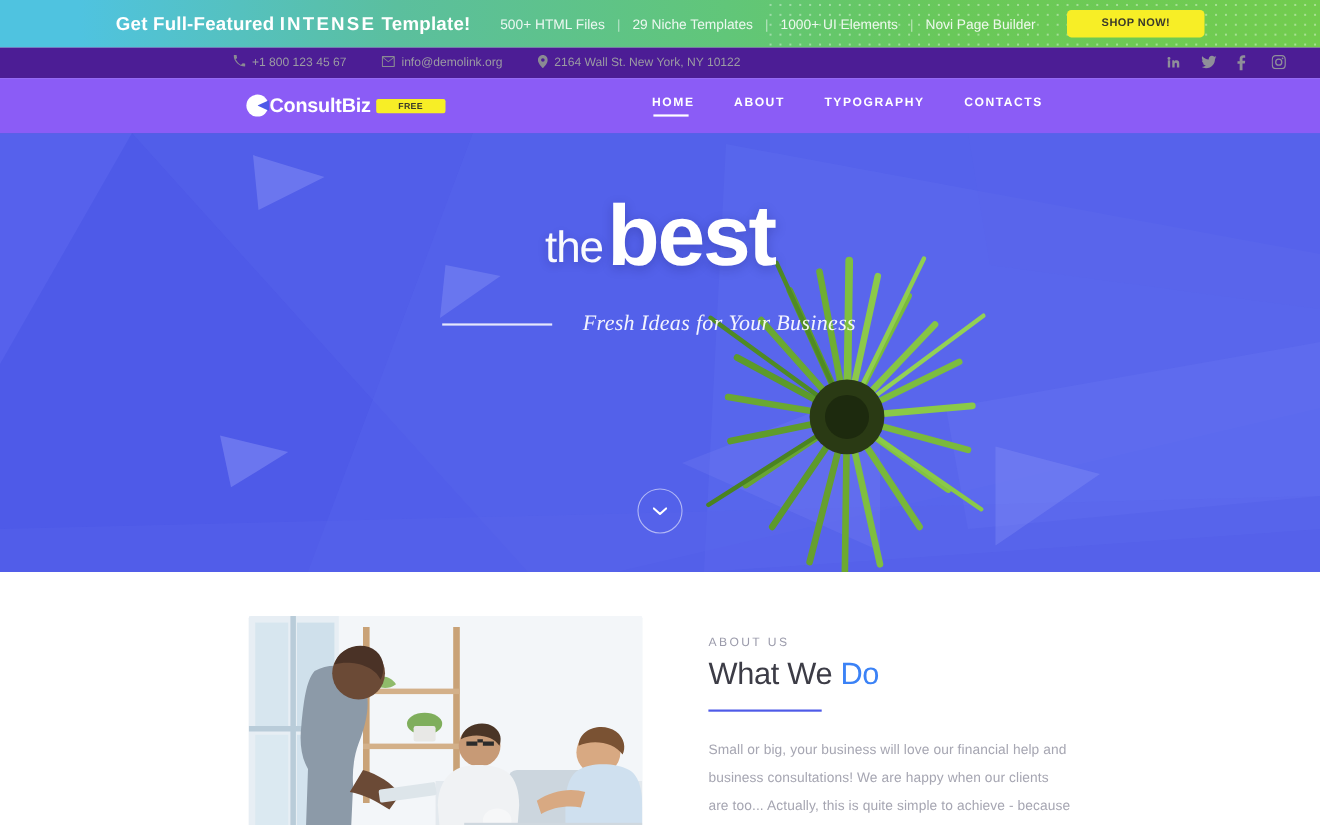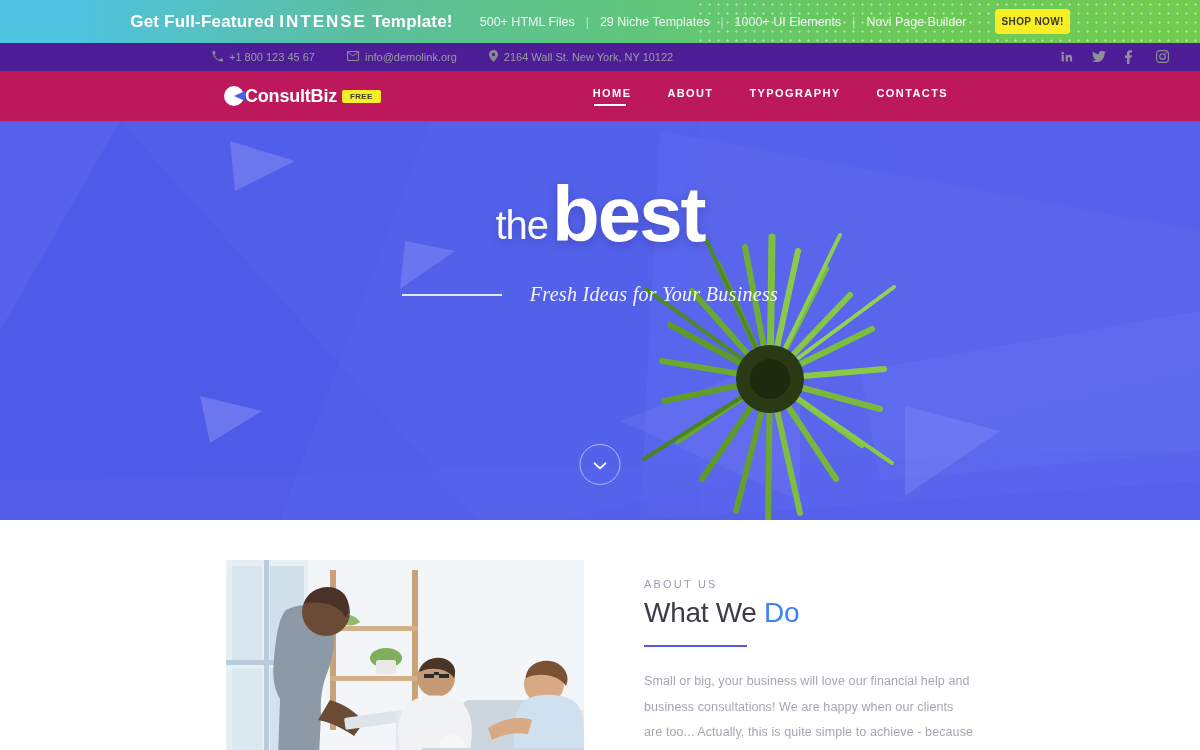--- a/index.html
+++ b/index.html
@@ -30,21 +30,21 @@
   }
   .promo-title .sp{ letter-spacing:2px; font-weight:bold; }
   .promo-feat{
     color:rgba(255,255,255,.88); font-size:12.5px; white-space:nowrap;
     padding:0 11px;
   }
   .promo-sep{ color:rgba(255,255,255,.55); font-size:12px; }
   .promo-btn{
     margin-left:18px; background:#f7ee26; color:#3a3a2a;
     font-size:10px; font-weight:bold; letter-spacing:.4px;
-    padding:7px 6px; border-radius:4px; border:none; cursor:pointer;
+    padding:7px 31px; border-radius:4px; border:none; cursor:pointer;
     white-space:nowrap;
   }
 
   
   .topbar{
     height:28px; background:#4c1d95; display:flex; align-items:center;
     padding:0 200px 0 212px; justify-content:space-between;
   }
   .topbar-left{ display:flex; align-items:center; gap:0; }
   .tb-item{
@@ -52,38 +52,38 @@
     color:#9b9ba3; font-size:11px; white-space:nowrap; margin-right:32px;
     text-decoration:none;
   }
   .tb-item svg{ fill:#8a8a93; }
   .topbar-right{ display:flex; align-items:center; gap:18px; margin-right:-170px;}
   .soc{ color:#8f8f99; width:14px; height:14px; display:block; cursor:pointer; }
   .soc svg{ fill:#8f8f99; display:block; }
 
   
   .header{
-    height:50px; background:#be185d; display:flex; align-items:center;
+    height:50px; background:#8b5cf6; display:flex; align-items:center;
     padding:0 252px 0 224px; justify-content:space-between;
     position:relative; z-index:10;gap:23px;
   }
   .logo{ display:flex; align-items:center; gap:0; }
   .logo-c{
     width:20px; height:20px; border-radius:50%;
     background:#fff; position:relative; margin-right:1px;
   }
   .logo-c::after{
     content:""; position:absolute; right:-1px; top:5px;
     width:11px; height:10px; background:#4e5ae8;
     clip-path:polygon(100% 0,100% 100%,0 50%);
   }
   .logo-text{ color:#fff; font-size:18px; font-weight:bold; letter-spacing:-.2px; }
   .logo-badge{
     background:#f7ee26; color:#3a3a2a; font-size:8px; font-weight:bold;
-    padding:2px 8px; border-radius:2px; margin-left:5px; letter-spacing:.3px;
+    padding:2px 20px; border-radius:2px; margin-left:5px; letter-spacing:.3px;
   }
   .nav{ display:flex; align-items:center; gap:36px; }
   .nav-item{
     color:#fff; font-size:11px; font-weight:bold; letter-spacing:1.4px;
     text-decoration:none; position:relative; padding-bottom:7px; cursor:pointer;
   }
   .nav-item.active::after{
     content:""; position:absolute; left:1px; right:5px; bottom:0;
     height:2px; background:#fff;
   }

